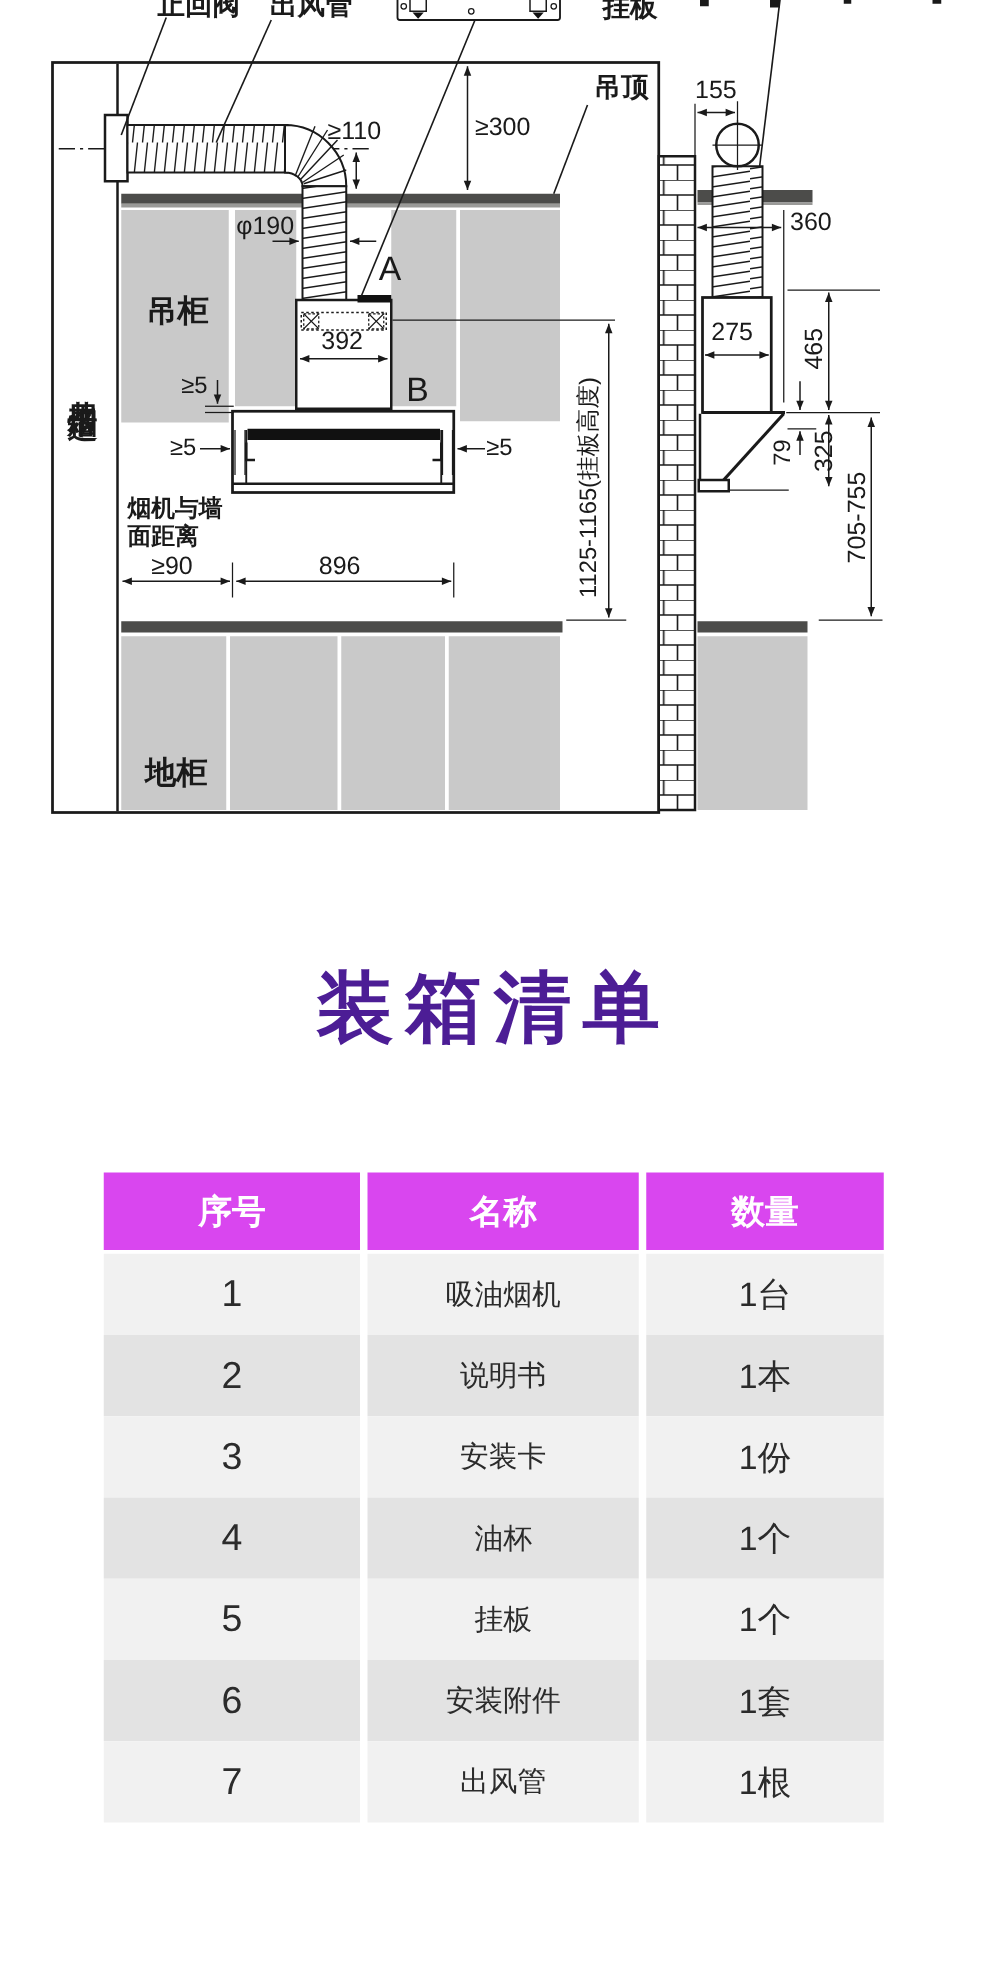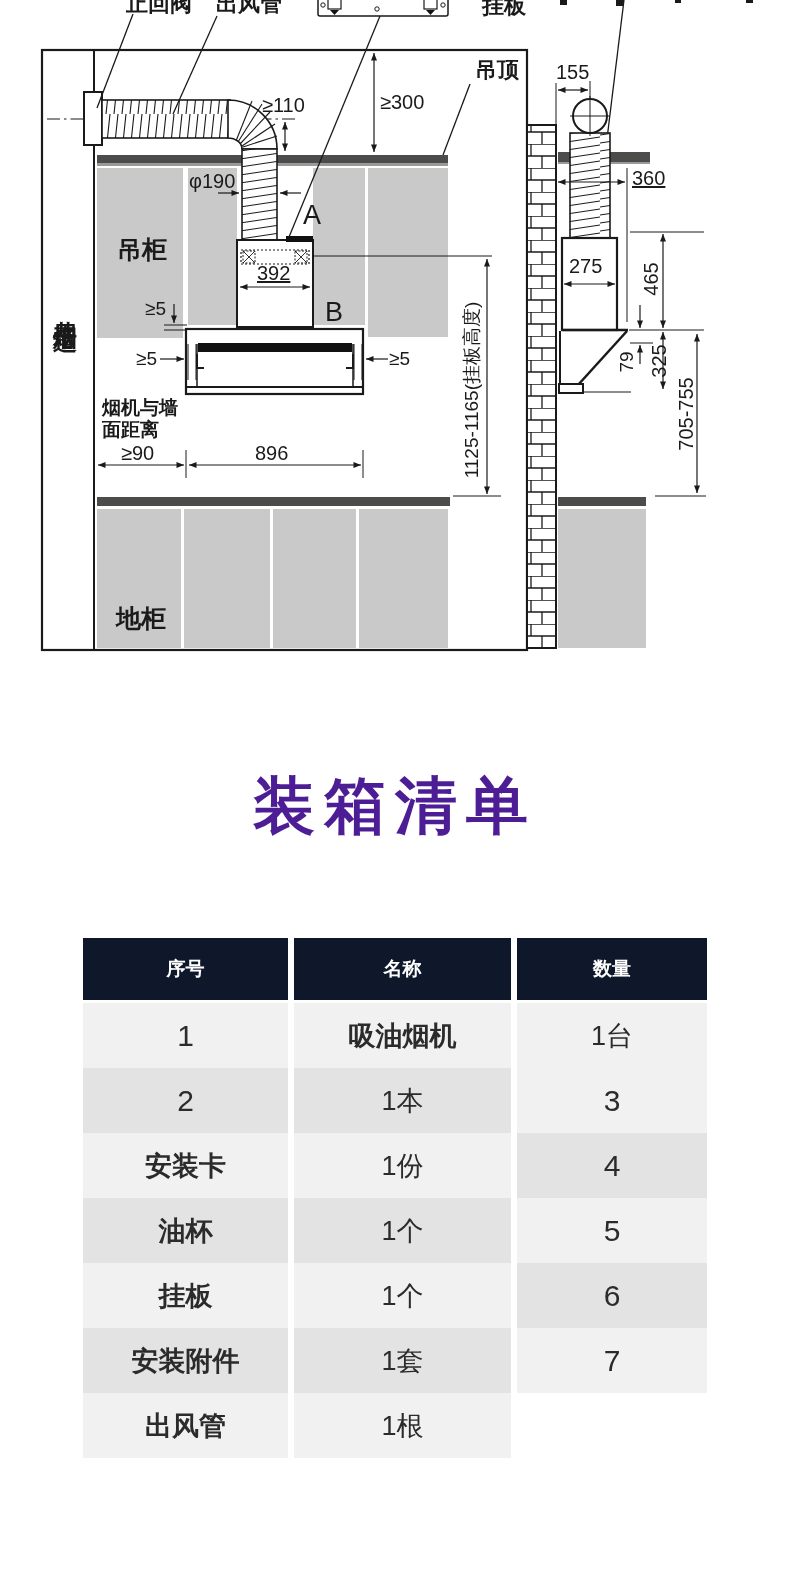--- a/index.html
+++ b/index.html
@@ -11,28 +11,28 @@
   .b{font-weight:bold;}
   .dim{font-size:20px;}
   .rot{transform:translate(-50%,-50%) rotate(-90deg);text-align:center;}
   .vert{writing-mode:vertical-rl;text-orientation:upright;letter-spacing:3px;}
   .frag{position:absolute;background:#1a1a1a;}
   #title{position:absolute;left:0;top:764px;width:790px;text-align:center;
          font-size:62px;font-weight:bold;letter-spacing:9px;color:#4c1d95;}
   #packing-table{position:absolute;left:83px;top:938px;width:624px;
       display:grid;grid-template-columns:205px 217px 190px;column-gap:6px;row-gap:3px;
       grid-auto-rows:62px;background:#fff;}
-  .hcell{background:#0f172a;color:#fff;font-size:19px;font-weight:bold;
+  .hcell{background:#d946ef;color:#fff;font-size:27px;font-weight:bold;
          display:flex;align-items:center;justify-content:center;}
   #packing-table .hcell{height:62px;}
   .cell{display:flex;align-items:center;justify-content:center;color:#2b2b2b;height:65px;}
   .r-light{background:#f1f1f1;}
   .r-dark{background:#e3e3e3;}
   .c-no{font-size:30px;}
-  .c-name{font-size:27px;font-weight:700;text-align:center;}
+  .c-name{font-size:23px;font-weight:400;text-align:center;}
   .c-qty{font-size:27px;}
 </style>
 </head>
 <body>
 
 <div id="page">
 
   <div id="diagram">
     <svg width="790" height="660" viewBox="0 0 790 660">
       <defs>
@@ -182,23 +182,23 @@
     <div class="lbl b" style="left:126px;top:-8px;font-size:22px;">止回阀</div>
     <div class="lbl b" style="left:216px;top:-8px;font-size:22px;">出风管</div>
     <div class="lbl b" style="left:482px;top:-6px;font-size:22px;">挂板</div>
     <div class="lbl b" style="left:475px;top:58px;font-size:22px;">吊顶</div>
     <div class="lbl dim" style="left:380px;top:92px;text-align:right;">≥300</div>
     <div class="lbl dim" style="left:262px;top:95px;">≥110</div>
     <div class="lbl dim" style="left:556px;top:62px;">155</div>
     <div class="lbl dim" style="left:189px;top:171px;">φ190</div>
     <div class="lbl b" style="left:117px;top:236px;font-size:25px;">吊柜</div>
     <div class="lbl" style="left:303px;top:201px;font-size:27px;">A</div>
-    <div class="lbl dim" style="left:257px;top:263px;text-decoration:underline;">392</div>
+    <div class="lbl dim" style="left:257px;top:263px;">392</div>
     <div class="lbl" style="left:325px;top:298px;font-size:27px;">B</div>
-    <div class="lbl dim" style="left:632px;top:168px;text-decoration:underline;">360</div>
+    <div class="lbl dim" style="left:632px;top:168px;">360</div>
     <div class="lbl dim" style="left:569px;top:256px;">275</div>
     <div class="lbl b vert" style="left:52px;top:301px;font-size:24px;">共用烟道</div>
     <div class="lbl" style="left:145px;top:299px;font-size:19px;">≥5</div>
     <div class="lbl" style="left:136px;top:349px;font-size:19px;">≥5</div>
     <div class="lbl" style="left:389px;top:349px;font-size:19px;">≥5</div>
     <div class="lbl b" style="left:102px;top:398px;font-size:19px;">烟机与墙</div>
     <div class="lbl b" style="left:102px;top:420px;font-size:19px;">面距离</div>
     <div class="lbl dim" style="left:121px;top:443px;">≥90</div>
     <div class="lbl dim" style="left:255px;top:443px;">896</div>
     <div class="lbl rot" style="left:472px;top:390px;font-size:19px;width:210px;">1125-1165(挂板高度)</div>
@@ -214,20 +214,21 @@
   <div id="packing-table">
     <div class="hcell">序号</div>
     <div class="hcell">名称</div>
     <div class="hcell">数量</div>
 
     <div class="cell r-light c-no">1</div>
     <div class="cell r-light c-name">吸油烟机</div>
     <div class="cell r-light c-qty">1台</div>
 
     <div class="cell r-dark c-no">2</div>
+    <div class="cell r-dark c-name">说明书</div>
     <div class="cell r-dark c-qty">1本</div>
 
     <div class="cell r-light c-no">3</div>
     <div class="cell r-light c-name">安装卡</div>
     <div class="cell r-light c-qty">1份</div>
 
     <div class="cell r-dark c-no">4</div>
     <div class="cell r-dark c-name">油杯</div>
     <div class="cell r-dark c-qty">1个</div>
 

